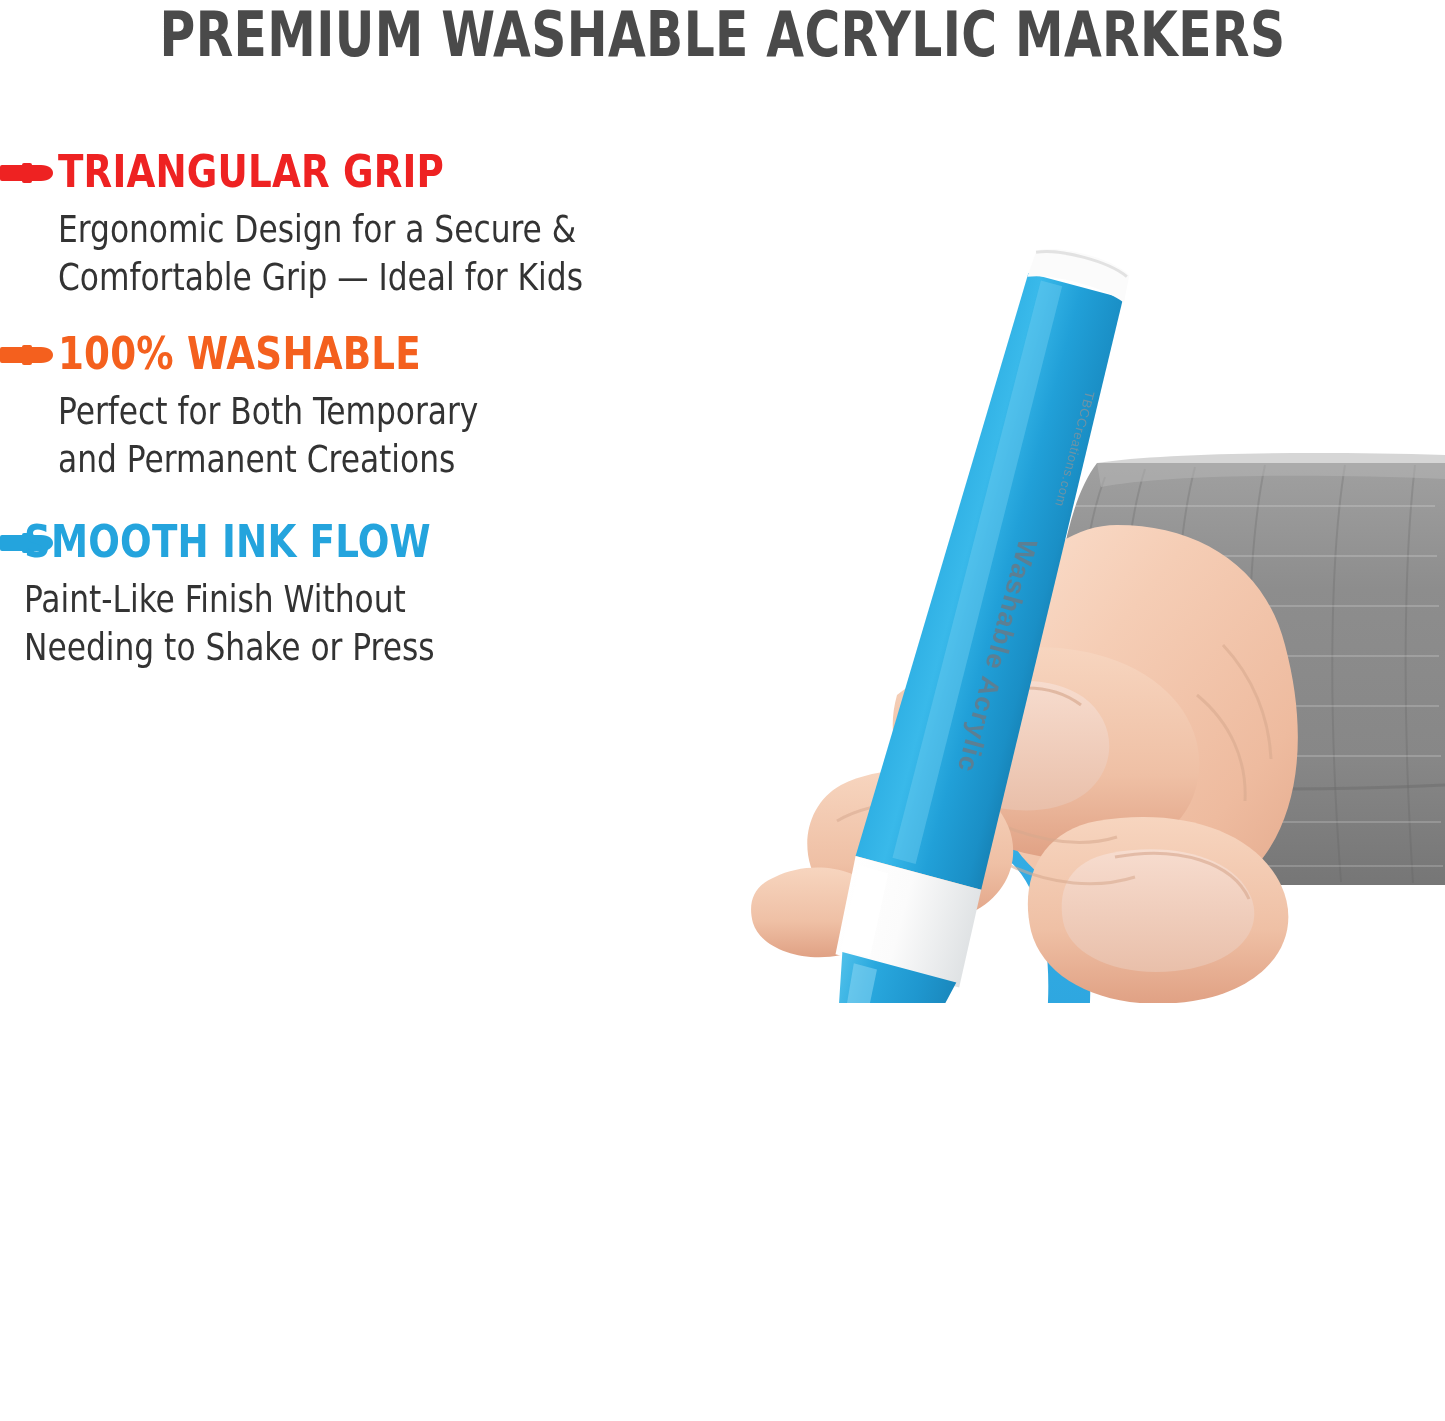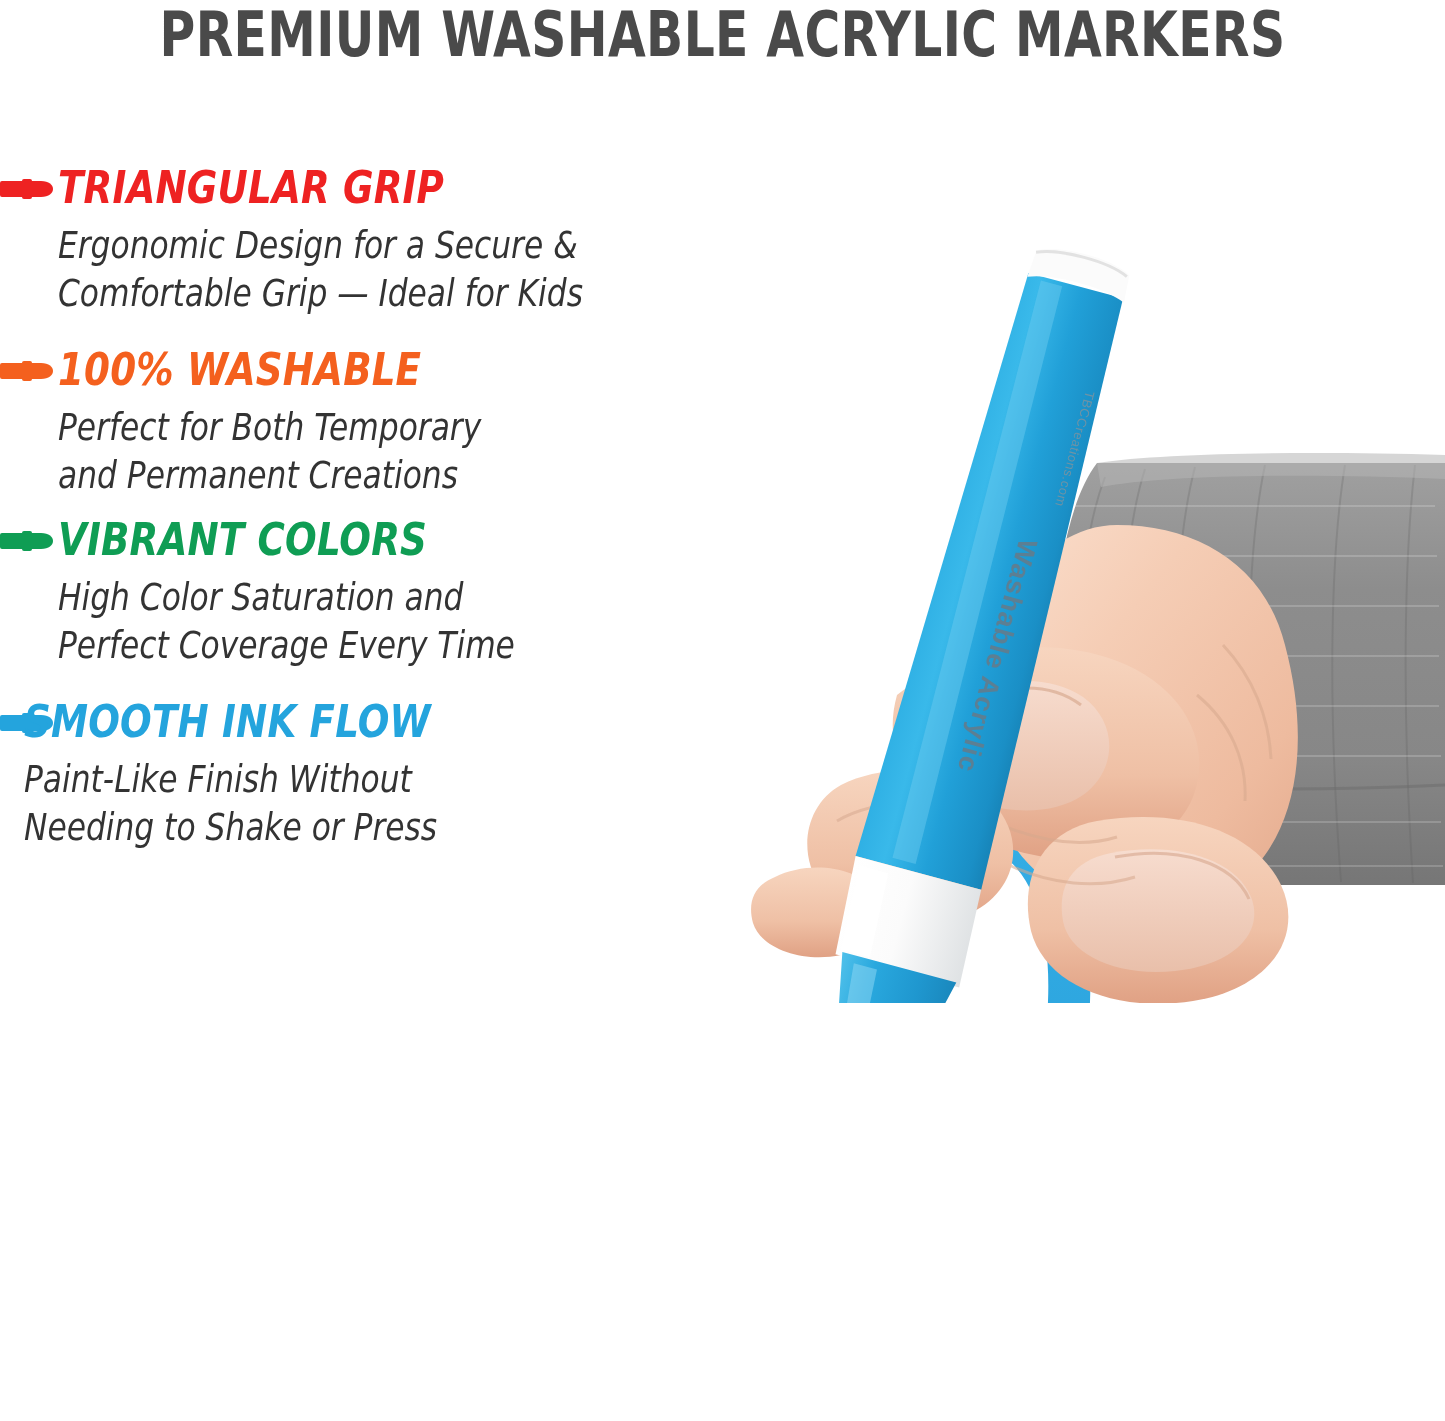--- a/index.html
+++ b/index.html
@@ -34,23 +34,22 @@
     color: #4a4a4a;
     transform: scaleX(0.86);
     transform-origin: 50% 0;
     white-space: nowrap;
   }
 
   
   #features {
     position: absolute;
     left: 0;
-    top: 162px;
+    top: 146px;
     width: 880px;
-    font-style: italic;
   }
   .feature {
     position: relative;
     padding-left: 58px;
   }
   .feature-heading {
     font-family: "Liberation Sans Narrow", "DejaVu Sans Condensed", "Liberation Sans", sans-serif;
     font-weight: bold;
     font-size: 45px;
     line-height: 52px;
@@ -284,54 +283,38 @@
         </g>
           </svg>
       </span>
       <p class="feature-heading" style="color:#ee2222">TRIANGULAR GRIP</p>
       <p class="feature-body">
         <span>Ergonomic Design for a Secure &amp;</span>
         <span>Comfortable Grip — Ideal for Kids</span>
       </p>
     </div>
 
-    <div class="feature" style="margin-bottom:14px;">
+    <div class="feature" style="margin-bottom:32px;">
       <span class="bullet">
         <svg viewBox="0 0 54 26">
             <g fill="#f4601e">
           <rect x="0" y="5" width="24" height="16" rx="2"></rect>
           <rect x="22" y="3" width="10" height="20" rx="2"></rect>
           <path d="M31 5 L41 5 C49 5 53 9 53 13 C53 17 49 21 41 21 L31 21 Z"></path>
         </g>
           </svg>
       </span>
       <p class="feature-heading" style="color:#f4601e">100% WASHABLE</p>
       <p class="feature-body">
         <span>Perfect for Both Temporary</span>
         <span>and Permanent Creations</span>
       </p>
     </div>
 
 
-    <div class="feature" style="margin-bottom:26px;">
-      <span class="bullet">
-        <svg viewBox="0 0 54 26">
-            <g fill="#0f9d54">
-          <rect x="0" y="5" width="24" height="16" rx="2"></rect>
-          <rect x="22" y="3" width="10" height="20" rx="2"></rect>
-          <path d="M31 5 L41 5 C49 5 53 9 53 13 C53 17 49 21 41 21 L31 21 Z"></path>
-        </g>
-          </svg>
-      </span>
-      <p class="feature-heading" style="color:#0f9d54">VIBRANT COLORS</p>
-      <p class="feature-body">
-        <span>High Color Saturation and</span>
-        <span>Perfect Coverage Every Time</span>
-      </p>
-    </div>
 
     <div class="feature" style="margin-bottom:36px;padding-left:24px;">
       <span class="bullet">
         <svg viewBox="0 0 54 26">
             <g fill="#24a4dd">
           <rect x="0" y="5" width="24" height="16" rx="2"></rect>
           <rect x="22" y="3" width="10" height="20" rx="2"></rect>
           <path d="M31 5 L41 5 C49 5 53 9 53 13 C53 17 49 21 41 21 L31 21 Z"></path>
         </g>
           </svg>

